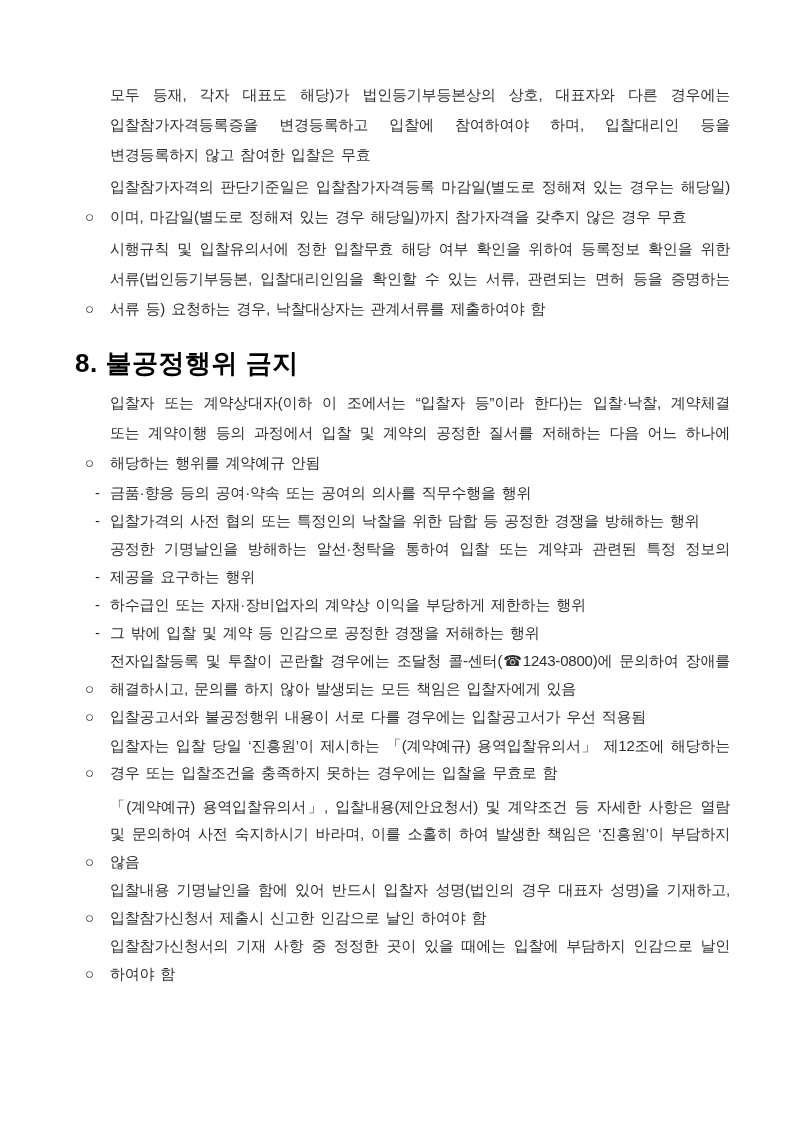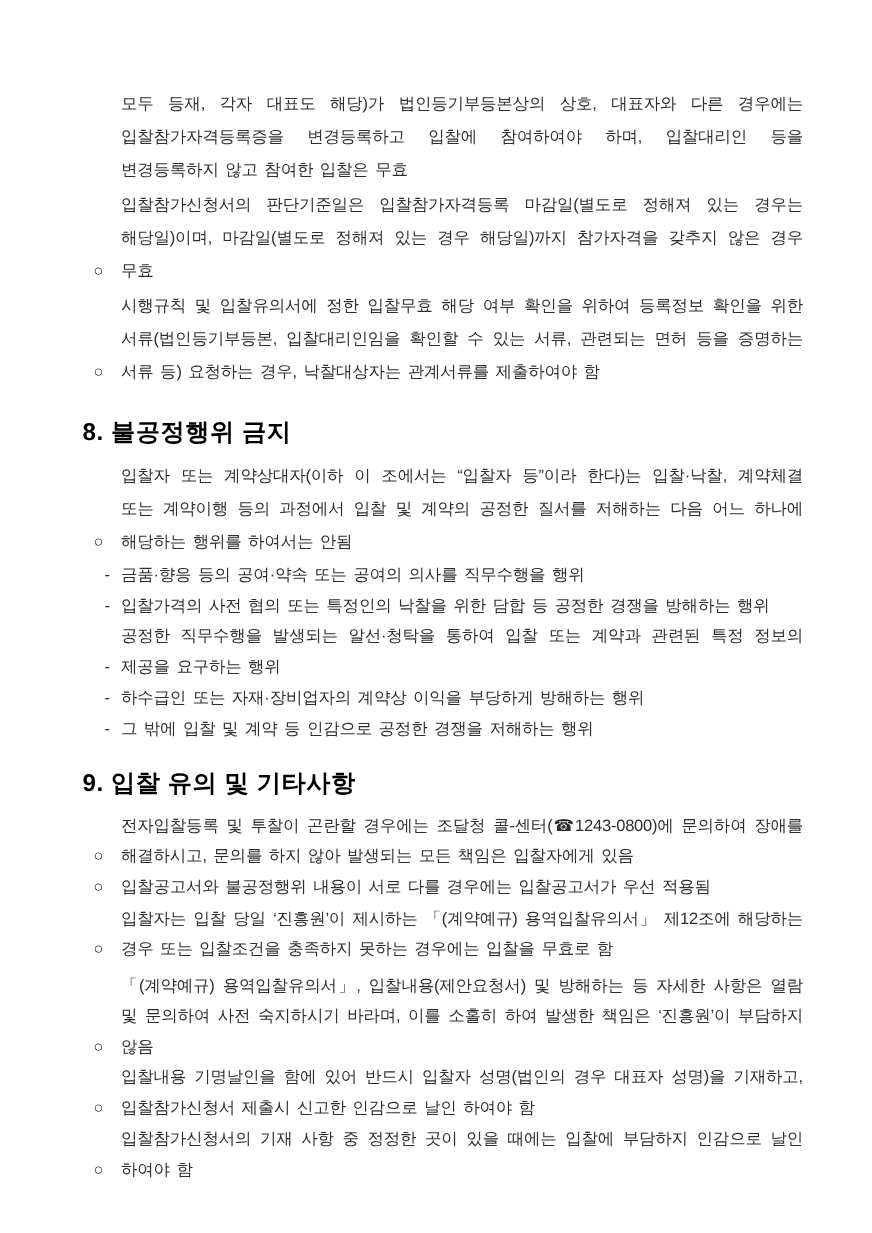--- a/index.html
+++ b/index.html
@@ -43,21 +43,21 @@
   .li.dash .marker { flex: 0 0 15px; width: 15px; }
   .li.cont .marker { visibility: hidden; }
 
   .intro .li { line-height: 30px; margin-bottom: 2px; }
   .sec8 .li.circle { line-height: 30px; margin-bottom: 1px; }
   .sec8 .li.dash { line-height: 28px; }
   .sec9 .li { line-height: 27.5px; margin-bottom: 1px; }
   .sec9 .li.gap-lg { margin-top: 6px; }
 
   h2.section-heading {
-    font-size: 22px;
+    font-size: 26px;
     font-weight: bold;
     color: #000000;
     letter-spacing: 0.5px;
     margin: 27px 0 13px 0;
     line-height: 24px;
   }
   .sec9-heading { margin-top: 23px !important; }
 </style>
 </head>
 <body>
@@ -65,73 +65,72 @@
 <div class="page">
   <div class="content">
 
     <div class="intro">
       <div class="li cont">
         <span class="marker"></span>
         <span class="text">모두 등재, 각자 대표도 해당)가 법인등기부등본상의 상호, 대표자와 다른 경우에는 입찰참가자격등록증을 변경등록하고 입찰에 참여하여야 하며, 입찰대리인 등을 변경등록하지 않고 참여한 입찰은 무효</span>
       </div>
       <div class="li circle">
         <span class="marker">○</span>
-        <span class="text">입찰참가신청서의 판단기준일은 입찰참가자격등록 마감일(별도로 정해져 있는 경우는 해당일)이며, 마감일(별도로 정해져 있는 경우 해당일)까지 참가자격을 갖추지 않은 경우 무효</span>
+        <span class="text">입찰참가자격의 판단기준일은 입찰참가자격등록 마감일(별도로 정해져 있는 경우는 해당일)이며, 마감일(별도로 정해져 있는 경우 해당일)까지 참가자격을 갖추지 않은 경우 무효</span>
       </div>
       <div class="li circle">
         <span class="marker">○</span>
         <span class="text">시행규칙 및 입찰유의서에 정한 입찰무효 해당 여부 확인을 위하여 등록정보 확인을 위한 서류(법인등기부등본, 입찰대리인임을 확인할 수 있는 서류, 관련되는 면허 등을 증명하는 서류 등) 요청하는 경우, 낙찰대상자는 관계서류를 제출하여야 함</span>
       </div>
     </div>
 
     <h2 class="section-heading">8. 불공정행위 금지</h2>
     <div class="sec8">
       <div class="li circle">
         <span class="marker">○</span>
-        <span class="text">입찰자 또는 계약상대자(이하 이 조에서는 “입찰자 등”이라 한다)는 입찰·낙찰, 계약체결 또는 계약이행 등의 과정에서 입찰 및 계약의 공정한 질서를 저해하는 다음 어느 하나에 해당하는 행위를 하여서는 안됨</span>
+        <span class="text">입찰자 또는 계약상대자(이하 이 조에서는 “입찰자 등”이라 한다)는 입찰·낙찰, 계약체결 또는 계약이행 등의 과정에서 입찰 및 계약의 공정한 질서를 저해하는 다음 어느 하나에 해당하는 행위를 계약예규 안됨</span>
       </div>
       <div class="li dash">
         <span class="marker">-</span>
         <span class="text">금품·향응 등의 공여·약속 또는 공여의 의사를 직무수행을 행위</span>
       </div>
       <div class="li dash">
         <span class="marker">-</span>
         <span class="text">입찰가격의 사전 협의 또는 특정인의 낙찰을 위한 담합 등 공정한 경쟁을 방해하는 행위</span>
       </div>
       <div class="li dash">
         <span class="marker">-</span>
-        <span class="text">공정한 직무수행을 발생되는 알선·청탁을 통하여 입찰 또는 계약과 관련된 특정 정보의 제공을 요구하는 행위</span>
+        <span class="text">공정한 기명날인을 방해하는 알선·청탁을 통하여 입찰 또는 계약과 관련된 특정 정보의 제공을 요구하는 행위</span>
       </div>
       <div class="li dash">
         <span class="marker">-</span>
-        <span class="text">하수급인 또는 자재·장비업자의 계약상 이익을 부당하게 방해하는 행위</span>
+        <span class="text">하수급인 또는 자재·장비업자의 계약상 이익을 부당하게 제한하는 행위</span>
       </div>
       <div class="li dash">
         <span class="marker">-</span>
         <span class="text">그 밖에 입찰 및 계약 등 인감으로 공정한 경쟁을 저해하는 행위</span>
       </div>
     </div>
 
-    <h2 class="section-heading sec9-heading">9. 입찰 유의 및 기타사항</h2>
     <div class="sec9">
       <div class="li circle">
         <span class="marker">○</span>
         <span class="text">전자입찰등록 및 투찰이 곤란할 경우에는 조달청 콜-센터(☎1243-0800)에 문의하여 장애를 해결하시고, 문의를 하지 않아 발생되는 모든 책임은 입찰자에게 있음</span>
       </div>
       <div class="li circle">
         <span class="marker">○</span>
         <span class="text">입찰공고서와 불공정행위 내용이 서로 다를 경우에는 입찰공고서가 우선 적용됨</span>
       </div>
       <div class="li circle">
         <span class="marker">○</span>
         <span class="text">입찰자는 입찰 당일 ‘진흥원’이 제시하는 「(계약예규) 용역입찰유의서」 제12조에 해당하는 경우 또는 입찰조건을 충족하지 못하는 경우에는 입찰을 무효로 함</span>
       </div>
       <div class="li circle gap-lg">
         <span class="marker">○</span>
-        <span class="text">「(계약예규) 용역입찰유의서」, 입찰내용(제안요청서) 및 방해하는 등 자세한 사항은 열람 및 문의하여 사전 숙지하시기 바라며, 이를 소홀히 하여 발생한 책임은 ‘진흥원’이 부담하지 않음</span>
+        <span class="text">「(계약예규) 용역입찰유의서」, 입찰내용(제안요청서) 및 계약조건 등 자세한 사항은 열람 및 문의하여 사전 숙지하시기 바라며, 이를 소홀히 하여 발생한 책임은 ‘진흥원’이 부담하지 않음</span>
       </div>
       <div class="li circle">
         <span class="marker">○</span>
         <span class="text">입찰내용 기명날인을 함에 있어 반드시 입찰자 성명(법인의 경우 대표자 성명)을 기재하고, 입찰참가신청서 제출시 신고한 인감으로 날인 하여야 함</span>
       </div>
       <div class="li circle">
         <span class="marker">○</span>
         <span class="text">입찰참가신청서의 기재 사항 중 정정한 곳이 있을 때에는 입찰에 부담하지 인감으로 날인 하여야 함</span>
       </div>
     </div>

